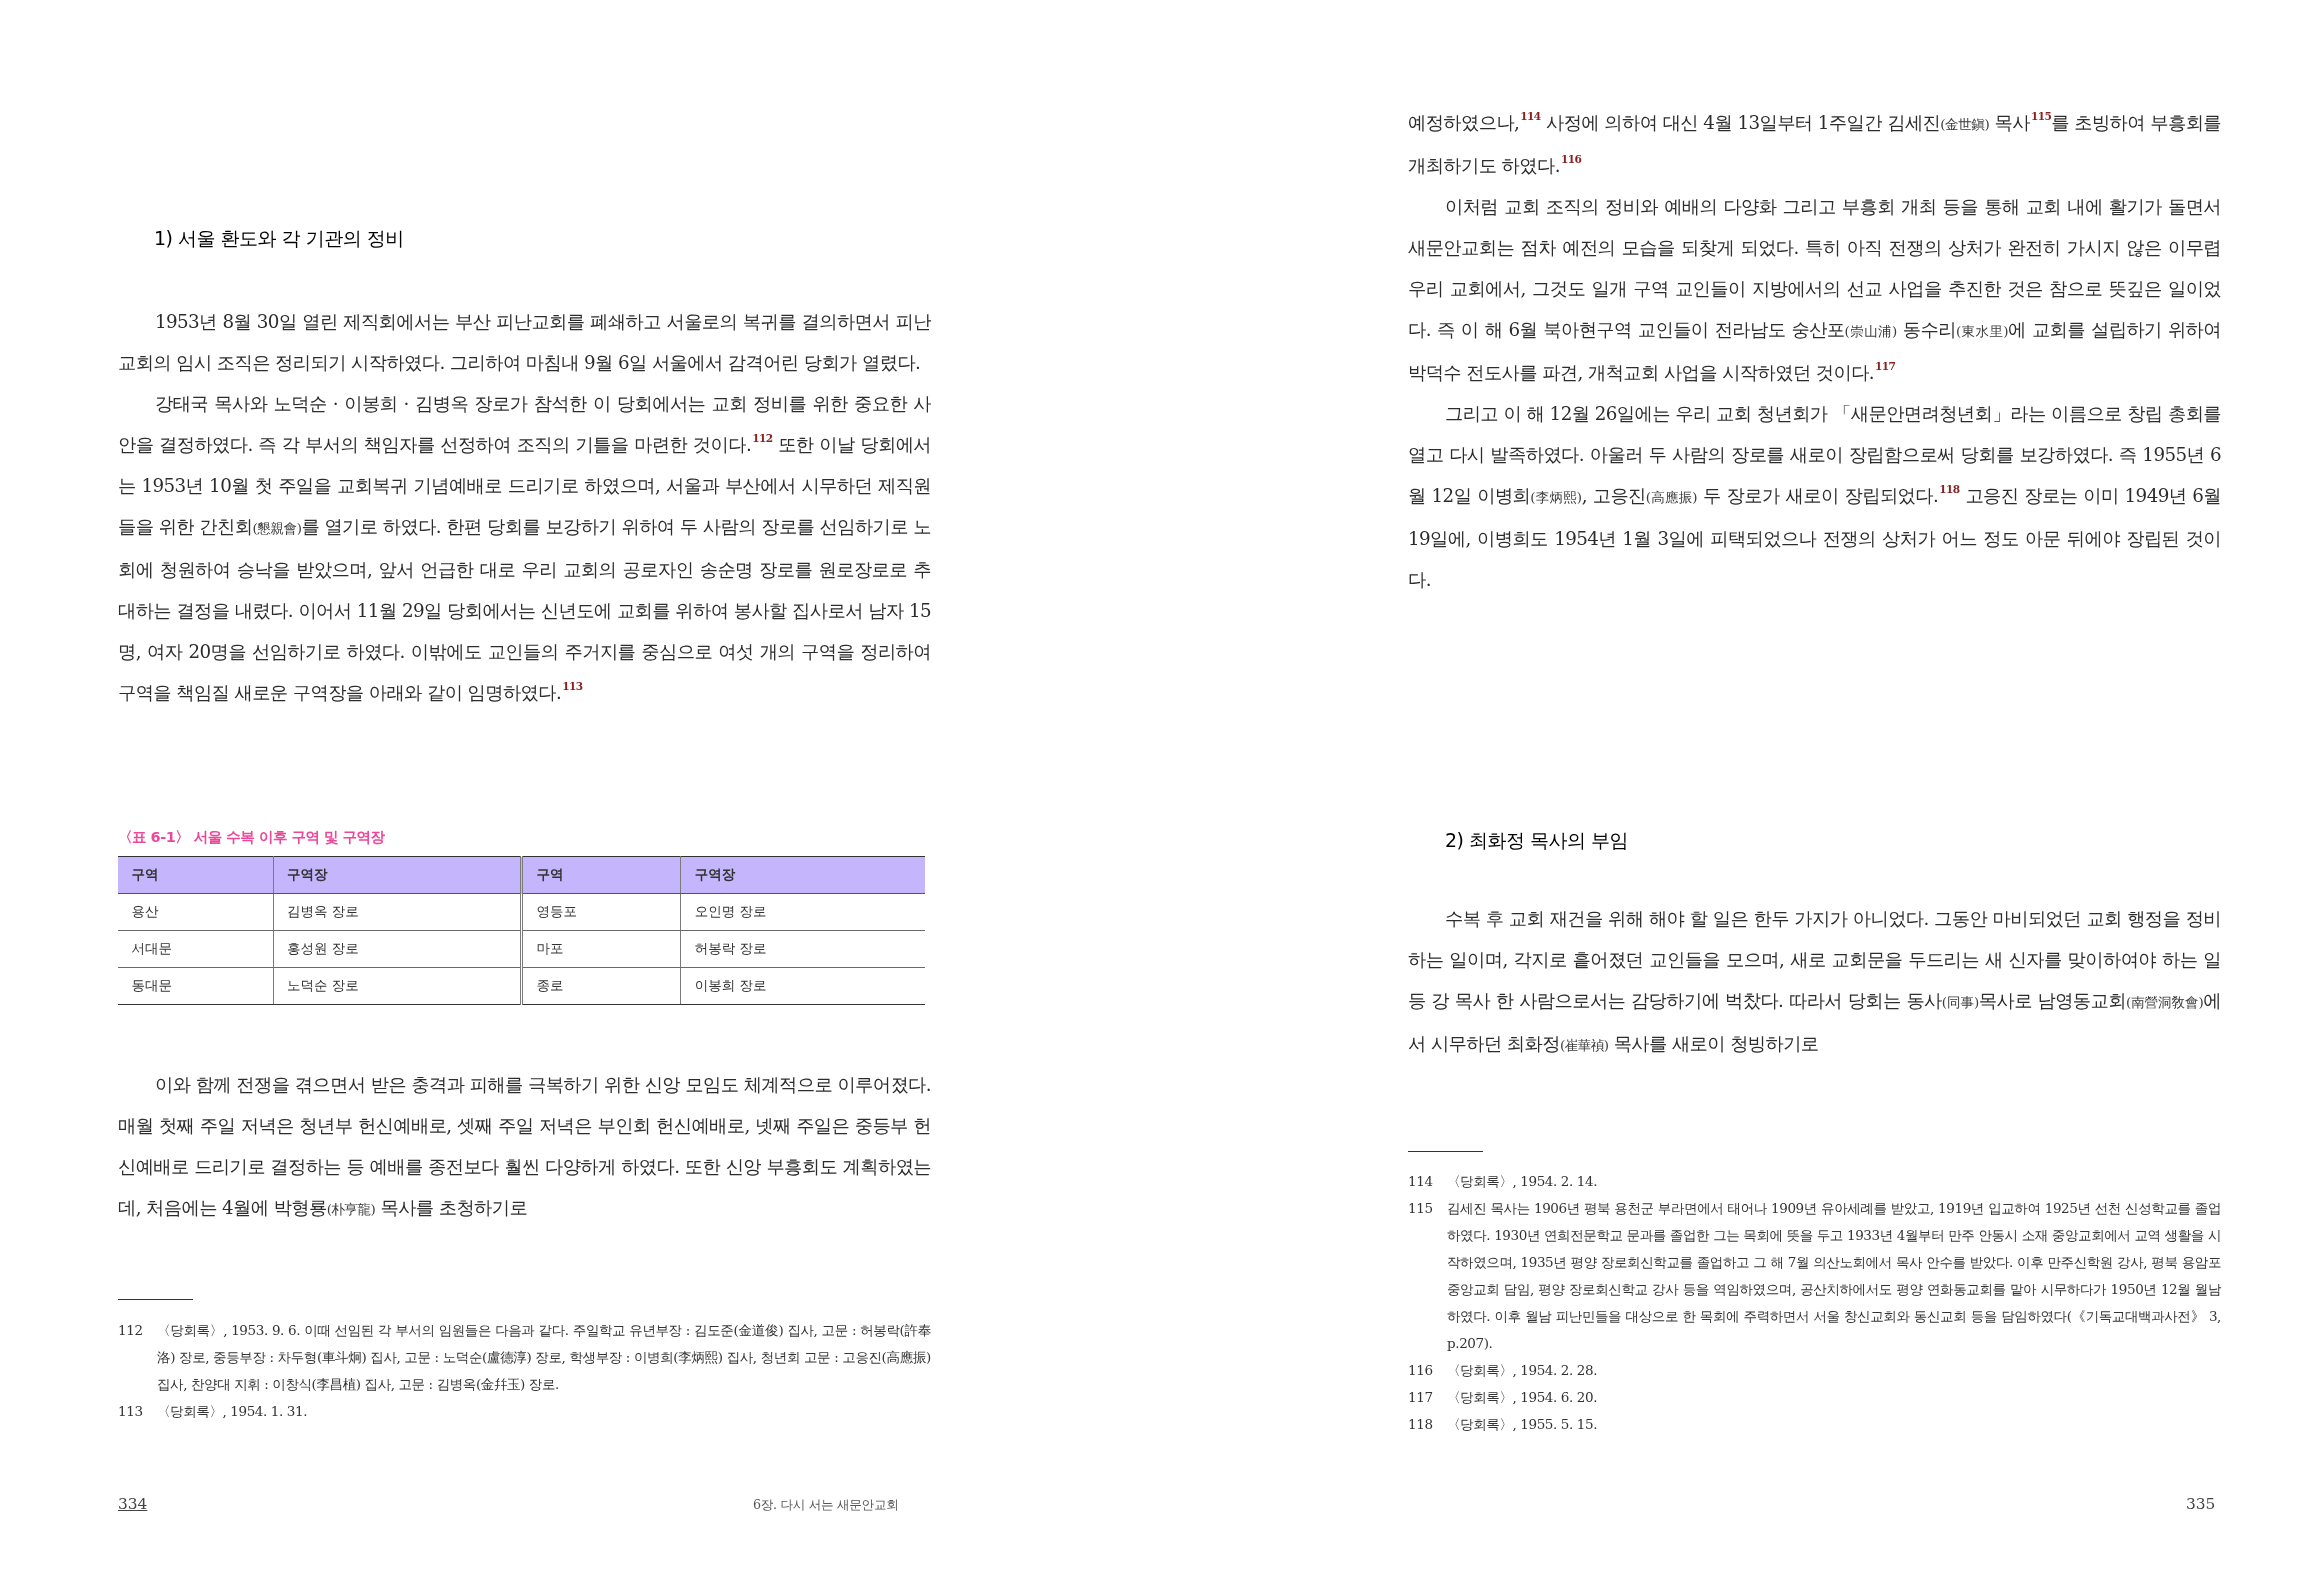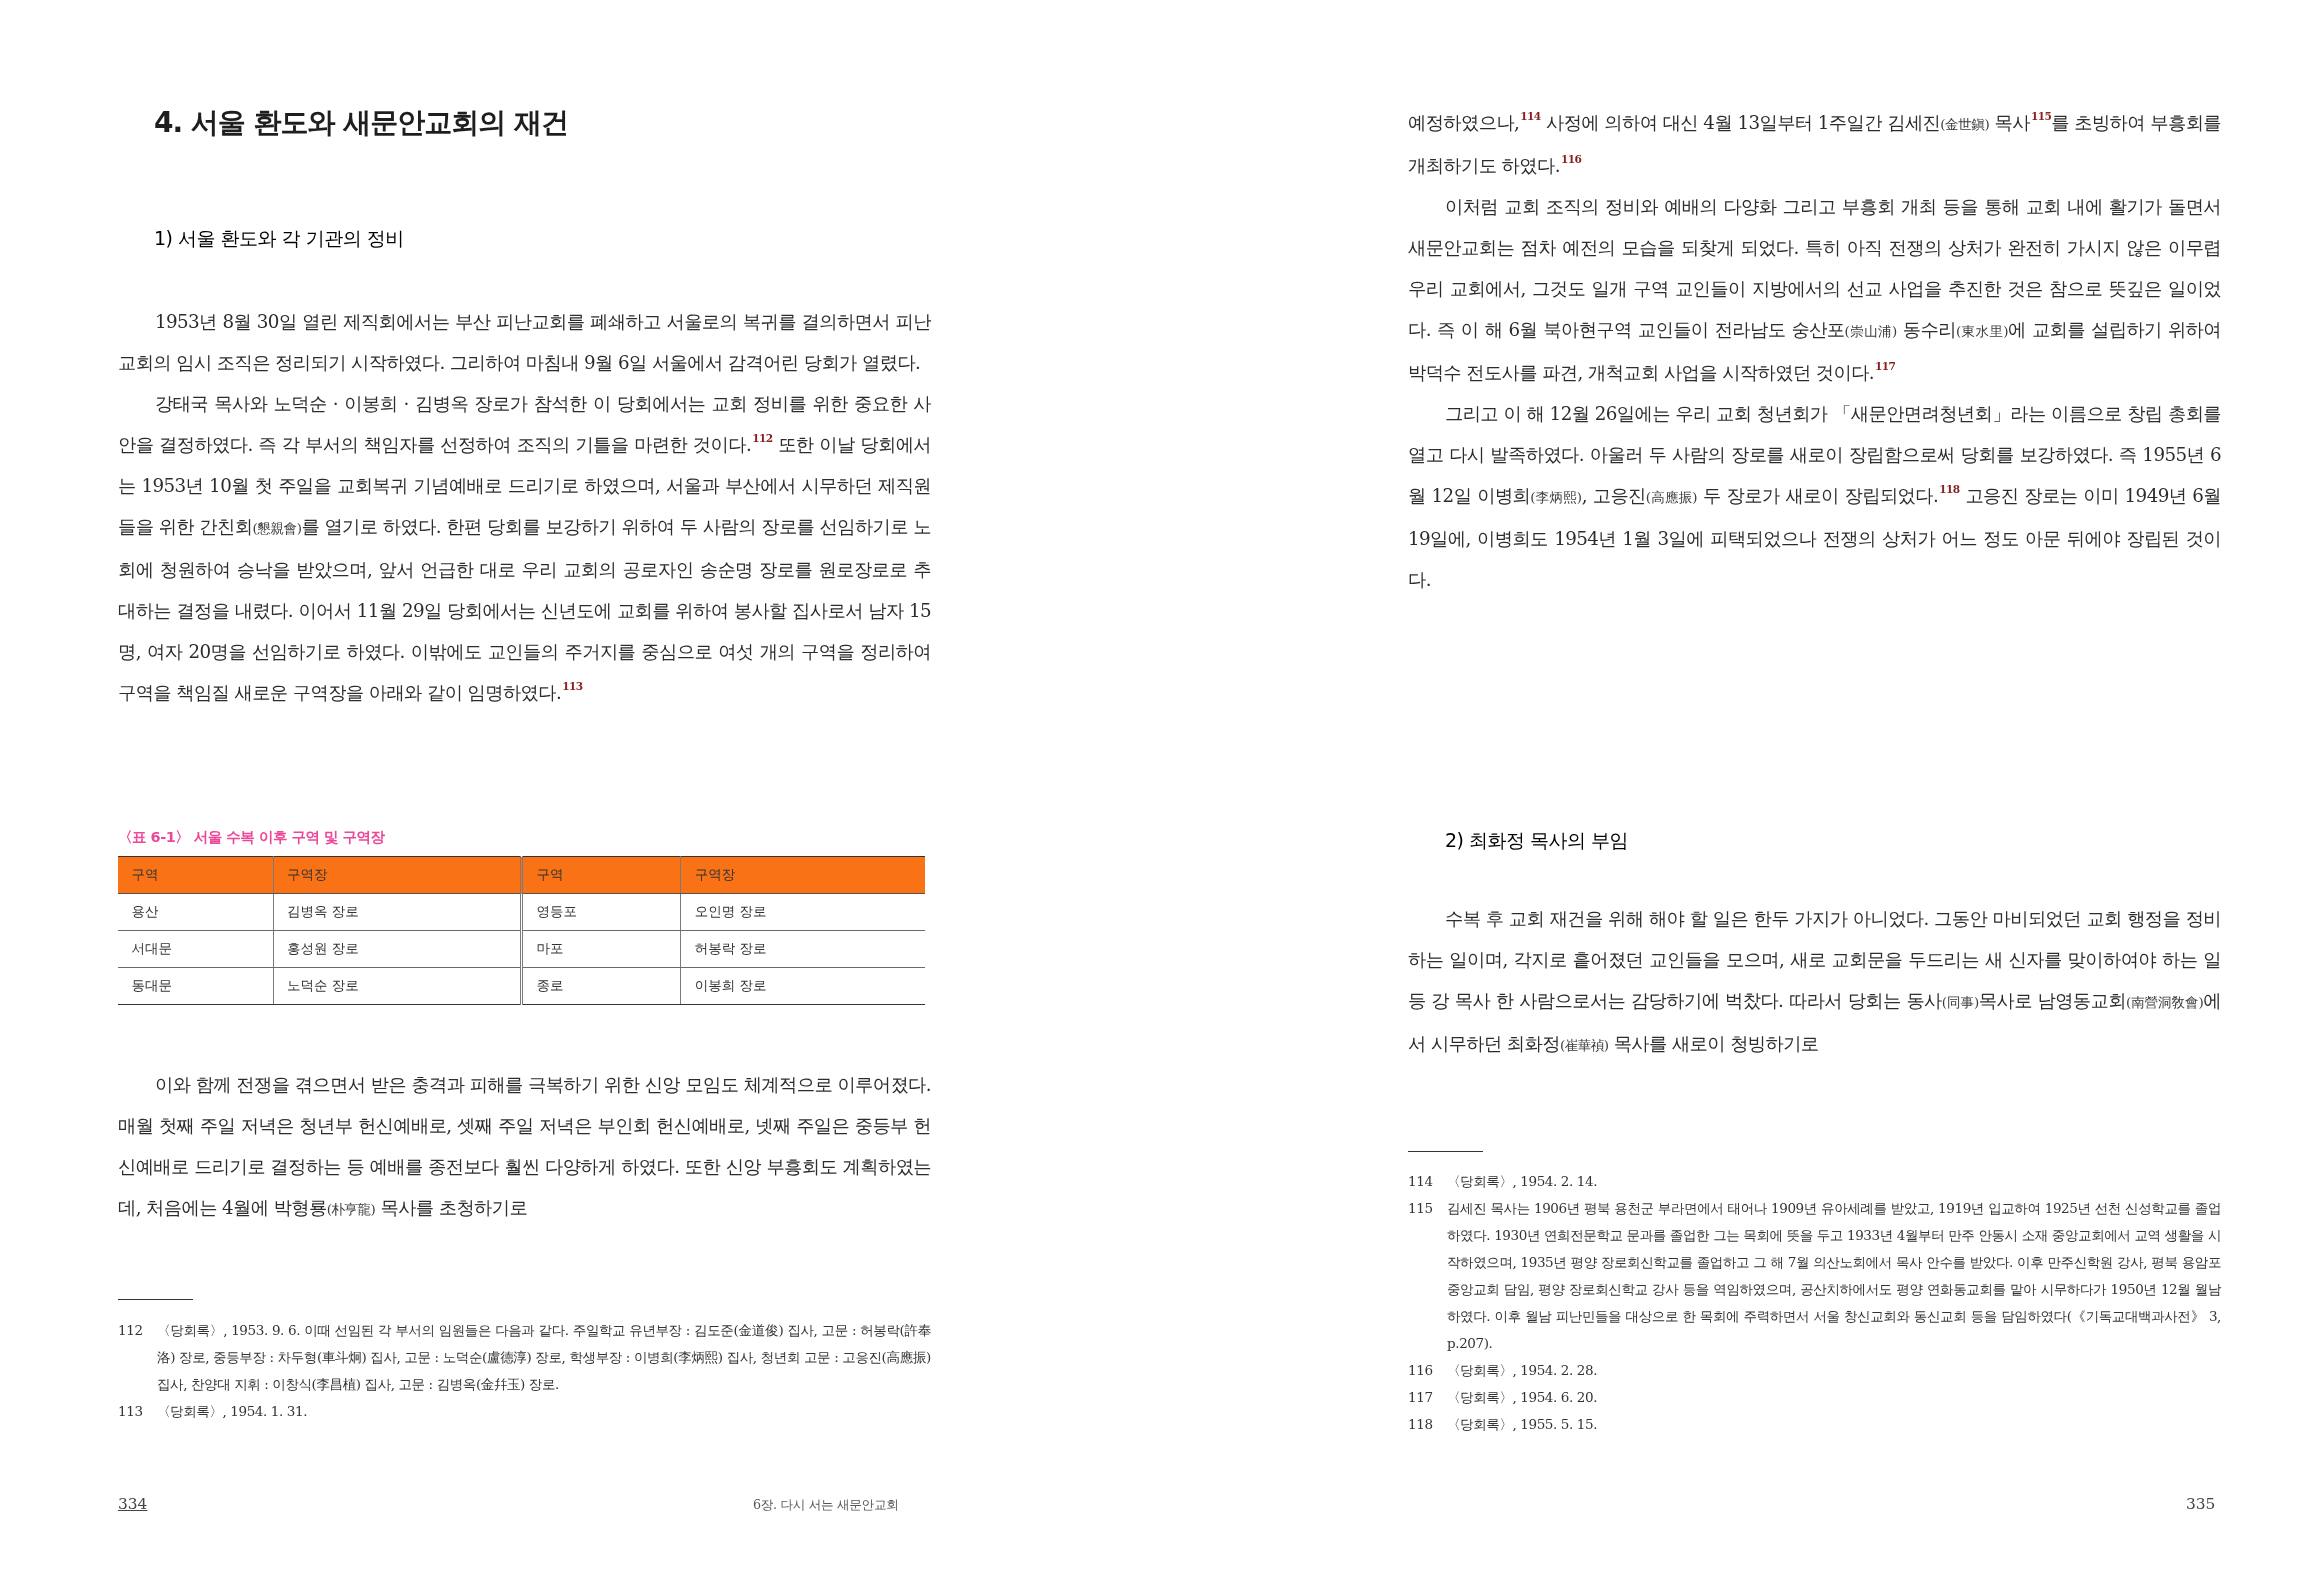--- a/index.html
+++ b/index.html
@@ -19,39 +19,38 @@
   .body-block p { margin:0; text-indent:37px; }
   .body-block p.noindent { text-indent:0; }
   .han { font-size:13.5px; letter-spacing:-0.5px; color:#3a3a3a; }
   sup.fn { color:#8a1f1f; font-size:10.6px; font-weight:bold; vertical-align:top; position:relative; top:-5.8px; margin-left:1px; }
 
   .table-caption { position:absolute; left:118px; top:828px; font-family:"DejaVu Sans","Liberation Sans",sans-serif;
                    font-size:14.5px; font-weight:bold; color:#ec4899; letter-spacing:-0.5px; }
   table.districts { position:absolute; left:118px; top:856px; width:807px; border-collapse:collapse;
                     font-family:"DejaVu Sans","Liberation Sans",sans-serif; font-size:13.5px; color:#333; }
   table.districts th, table.districts td { height:36px; padding:0 0 0 13.5px; text-align:left; border-right:1px solid #7a7a7a; border-bottom:1px solid #6a6a6a; }
-  table.districts th { background:#f97316; font-weight:normal; border-top:1.9px solid #333; border-bottom:1.9px solid #555;margin-top:48px; }
+  table.districts th { background:#c4b5fd; font-weight:bold; border-top:1.9px solid #333; border-bottom:1.9px solid #555;margin-top:48px; }
   table.districts tr:last-child td { border-bottom:1.9px solid #333; }
   table.districts th:last-child, table.districts td:last-child { border-right:none; }
   table.districts .dbl { border-right:3.9px double #7a7a7a; }
 
   .fn-rule { position:absolute; width:75px; height:1px; background:#333; }
   .footnotes { position:absolute; width:813px; font-size:13.5px; line-height:27px; color:#333; letter-spacing:-0.4px; }
   .fn-item { display:flex; }
   .fn-num { width:39px; flex:none; }
   .fn-text { flex:1; text-align:justify; }
 
   .page-number { position:absolute; top:1495px; font-size:15.4px; color:#444; }
   .running-head { position:absolute; top:1497px; font-size:12.6px; color:#555; letter-spacing:-0.3px; }
 </style>
 </head>
 <body>
 
 <div class="page page-left">
-  <div class="chapter-title">4. 서울 환도와 새문안교회의 재건</div>
   <div class="section-title" style="left:154px; top:226px;">1) 서울 환도와 각 기관의 정비</div>
 
   <div class="body-block" style="left:118px; top:301px;">
     <p>1953년 8월 30일 열린 제직회에서는 부산 피난교회를 폐쇄하고 서울로의 복귀를 결의하면서 피난 교회의 임시 조직은 정리되기 시작하였다. 그리하여 마침내 9월 6일 서울에서 감격어린 당회가 열렸다.</p>
     <p><span>강태국 목사와 노덕순 · 이봉희 · 김병옥 장로가 참석한 이 당회에서는 교회 정비를 위한 중요한 사안을 결정하였다. 즉 각 부서의 책임자를 선정하여 조직의 기틀을 마련한 것이다.</span><sup class="fn">112</sup><span> 또한 이날 당회에서는 1953년 10월 첫 주일을 교회복귀 기념예배로 드리기로 하였으며, 서울과 부산에서 시무하던 제직원들을 위한 간친회</span><span class="han">(懇親會)</span><span>를 열기로 하였다. 한편 당회를 보강하기 위하여 두 사람의 장로를 선임하기로 노회에 청원하여 승낙을 받았으며, 앞서 언급한 대로 우리 교회의 공로자인 송순명 장로를 원로장로로 추대하는 결정을 내렸다. 이어서 11월 29일 당회에서는 신년도에 교회를 위하여 봉사할 집사로서 남자 15명, 여자 20명을 선임하기로 하였다. 이밖에도 교인들의 주거지를 중심으로 여섯 개의 구역을 정리하여 구역을 책임질 새로운 구역장을 아래와 같이 임명하였다.</span><sup class="fn">113</sup></p>
   </div>
 
   <div class="table-caption">〈표 6-1〉 서울 수복 이후 구역 및 구역장</div>
   <table class="districts">
     <tbody>

